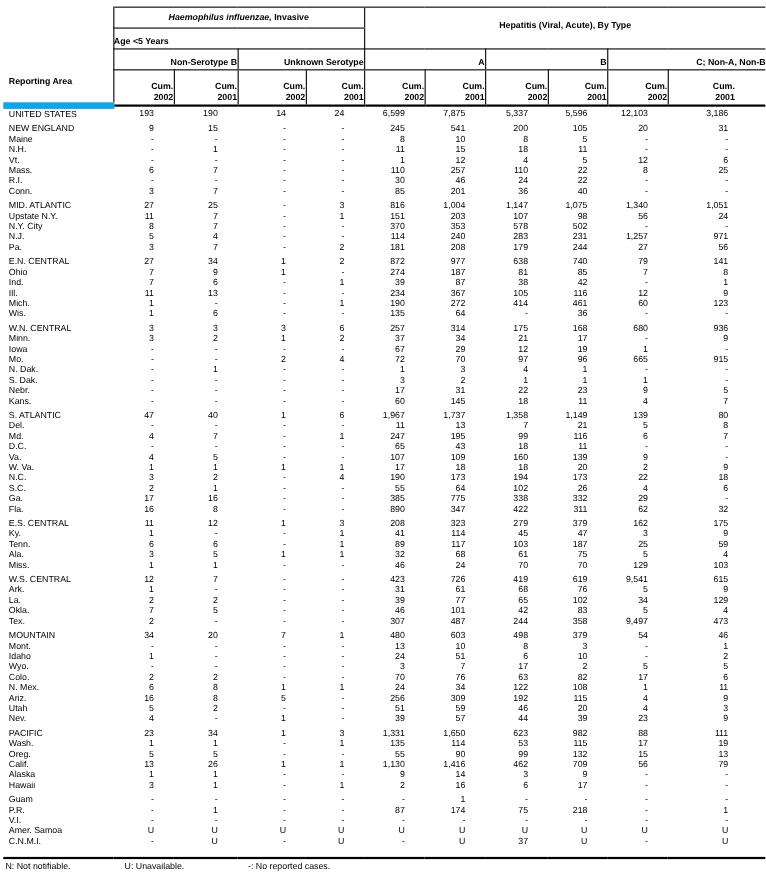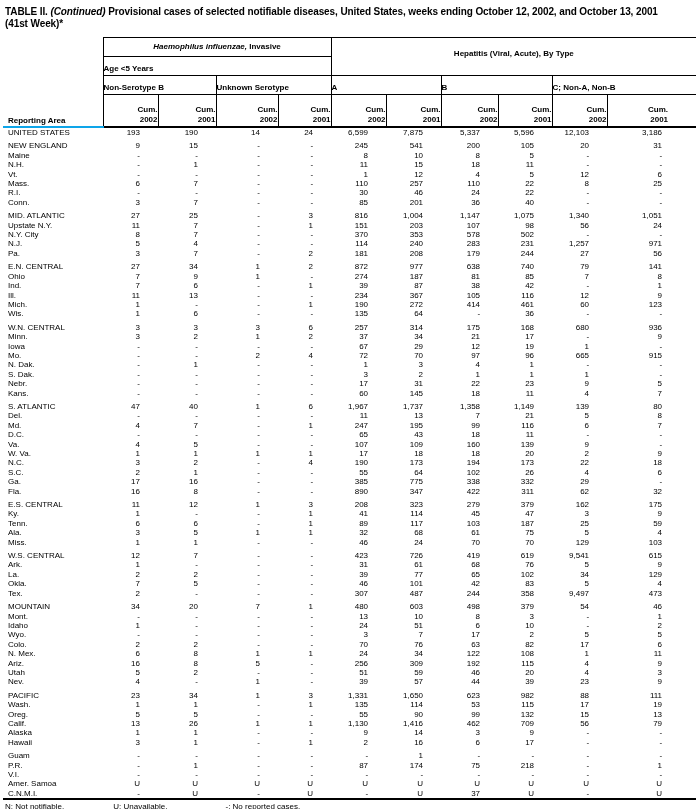--- a/index.html
+++ b/index.html
@@ -11,52 +11,48 @@
   col.c-area{width:100px;}
   col.c1{width:55px;}col.c2{width:58px;}col.c3{width:62px;}col.c4{width:53px;}
   col.c5{width:55px;}col.c6{width:55px;}col.c7{width:57px;}col.c8{width:54px;}
   col.c9{width:55px;}col.c10{width:89px;}
   th{font-size:8px;font-weight:bold;padding:0;line-height:9.5px;}
   th .it{font-style:italic;}
   tr.r1 th{height:18px;}
   tr.r2 th{height:16px;}
   tr.r3 th{height:16px;}
   tr.r4 th{height:29px;}
-  th.ra{text-align:left;vertical-align:bottom;padding-left:5px;padding-bottom:1px;
-        border-right:1px solid #000;border-bottom:2px solid #0ea5e9;}
+  th.ra{text-align:left;vertical-align:bottom;padding-left:5px;padding-bottom:15px;
+        border-right:1px solid #000;border-bottom:6px solid #0ea5e9;}
   th.hi{border-top:1px solid #000;border-bottom:1px solid #000;text-align:center;margin-top:44px;}
   th.hep{border-top:1px solid #000;border-left:1px solid #000;border-bottom:1px solid #000;
          vertical-align:bottom;text-align:center;padding-bottom:17px;}
   th.age{border-bottom:1px solid #000;text-align:left;vertical-align:bottom;padding-bottom:2px;}
-  tr.r3 th.g{border-bottom:1px solid #000;text-align:left;vertical-align:bottom;padding-bottom:2px;}
+  tr.r3 th.g{border-bottom:1px solid #000;text-align:right;vertical-align:bottom;padding-bottom:2px;}
   tr.r3 th.gl{border-left:1px solid #000;}
   tr.r4 th.cum{border-left:1px solid #000;border-bottom:2px solid #000;text-align:right;
                vertical-align:bottom;padding-bottom:2px;}
   tr.r4 th.cum:last-child{padding-right:28px;}
   tbody td{font-size:8px;line-height:9.4px;padding:0;white-space:nowrap;}
   td.area{text-align:left;padding-left:5px;}
   td.num{text-align:right;padding-right:18px;}
   td.num:last-child{padding-right:34px;}
   tbody tr.gap td{padding-top:4px;}
   tbody tr:first-child td{padding-top:0;}
-  tbody tr:last-child td{padding-bottom:0;}
+  tbody tr:last-child td{padding-bottom:10px;}
   .footnotes{font-size:8px;line-height:10px;margin:2px 0 0 2px;}
   .legend span{display:inline-block;}
   .legend .leg1{width:106px;}
   .legend .leg2{width:110px;}
 </style>
 </head>
 <body>
 
 <div class="page">
 
-  <div class="title">
-    <span>TABLE II. </span><span class="it">(Continued)</span><span> Provisional cases of selected notifiable diseases, United States, weeks ending October 12, 2002, and October 13, 2001</span><br>
-    <span>(41st Week)*</span>
-  </div>
 
   <table>
     <colgroup>
       <col class="c-area">
         <col class="c1">
         <col class="c2">
         <col class="c3">
         <col class="c4">
       <col class="c5">
         <col class="c6">

